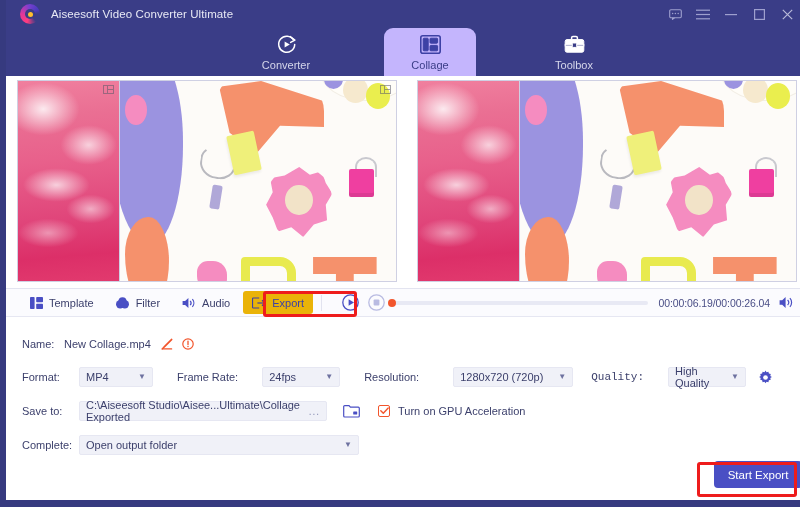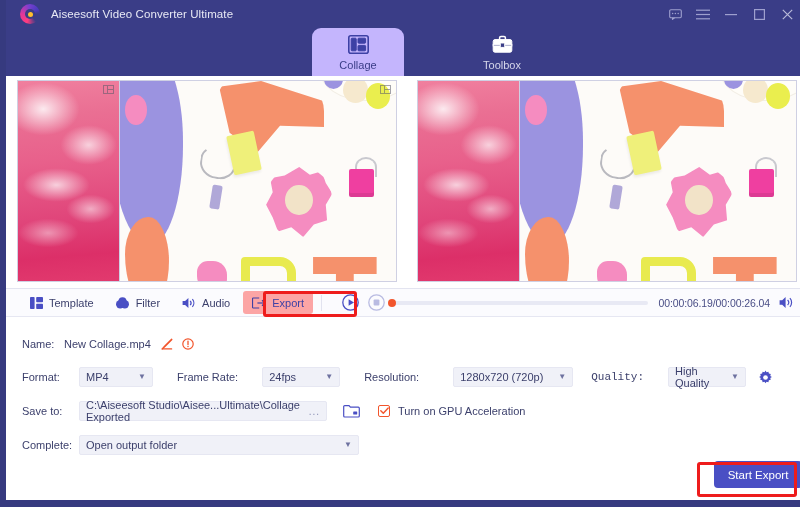--- a/index.html
+++ b/index.html
@@ -246,21 +246,21 @@
   .tool {
     height: 23px;
     display: flex; align-items: center; gap: 6px;
     padding: 0 9px;
     font-size: 11px;
     color: #3b3f6b;
     border-radius: 3px;
     margin-left: 4px;
   }
   .tool:first-child { margin-left: 14px; }
-  .tool.sel { background: #fca5a5; color: #3d41a5; }
+  .tool.sel { background: #eab308; color: #3d41a5; }
   .tool .tico { display:flex; width:14px; justify-content:center; }
   .divider-v {
     width: 1px; height: 16px; background: #e2e3ef; margin: 0 8px;
   }
   .playctl { display: flex; align-items: center; gap: 9px; margin-left: 12px; }
   .pbtn { width: 17px; height: 17px; display:flex; align-items:center; justify-content:center; }
   .pbar {
     position: relative;
     flex: 1; height: 4px; margin: 0 10px 0 4px;
     background: #e8e9f4; border-radius: 2px;
@@ -386,20 +386,30 @@
       <div class="wc">
         <svg width="11" height="11" viewBox="0 0 11 11">
           <path d="M0.8 0.8 L10.2 10.2 M10.2 0.8 L0.8 10.2" stroke="#b9bad8" stroke-width="1.2"></path>
         </svg>
       </div>
     </div>
   </div>
 
   <div class="tabbar">
 
+    <div class="tab">
+      <span class="ticon">
+        <svg width="21" height="21" viewBox="0 0 21 21" fill="none" stroke-width="1.5">
+          <path d="M17.6 6.2 A8 8 0 1 0 18.7 10.5" stroke="#fff" stroke-linecap="round"></path>
+          <path d="M14.2 2.6 L18.9 6.1 L14.6 8.4" stroke="#fff" stroke-linecap="round" stroke-linejoin="round" fill="none"></path>
+          <path d="M8.6 7.4 L13.8 10.5 L8.6 13.6 Z" fill="#fff" stroke="none"></path>
+        </svg>
+      </span>
+      <span>Converter</span>
+    </div>
 
 
     <div class="tab active">
       <span class="ticon">
         <svg width="21" height="19" viewBox="0 0 21 19" fill="none">
           <rect x="0.8" y="0.8" width="19.4" height="17.4" rx="2" stroke="#3d41a5" stroke-width="1.6"></rect>
           <rect x="3.2" y="3.2" width="5" height="12.6" rx="0.8" fill="#3d41a5"></rect>
           <rect x="10" y="3.2" width="7.6" height="5" rx="0.8" fill="#3d41a5"></rect>
           <rect x="10" y="10.4" width="7.6" height="5.4" rx="0.8" fill="#3d41a5"></rect>
         </svg>

